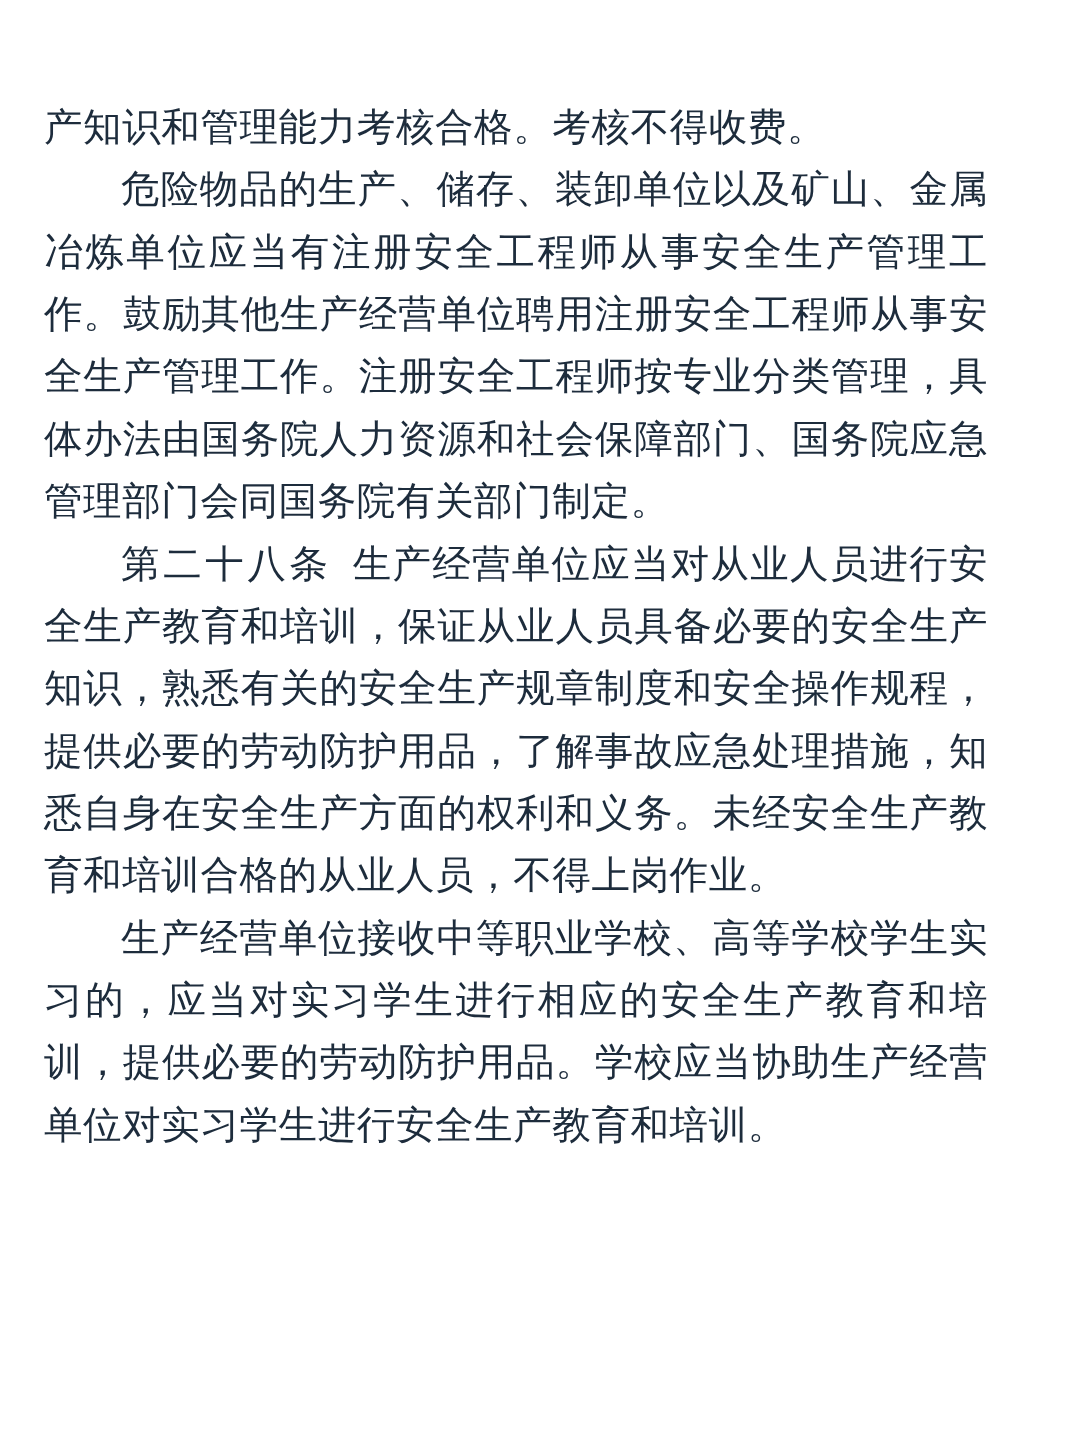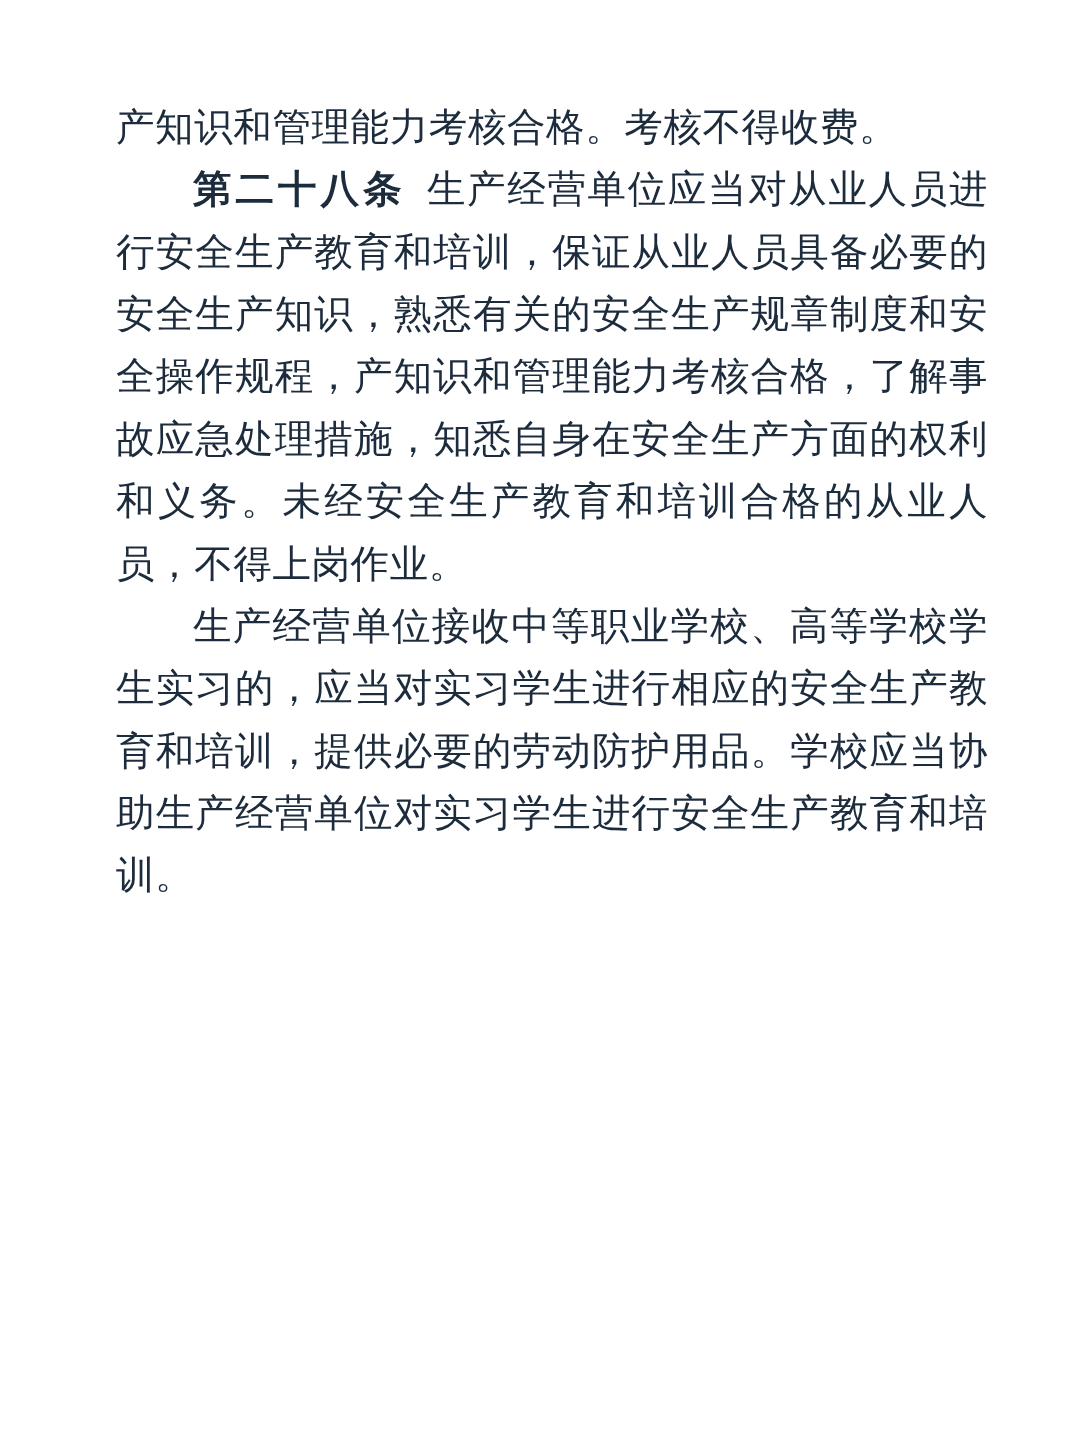--- a/index.html
+++ b/index.html
@@ -13,56 +13,59 @@
     font-family: "DejaVu Serif", "Liberation Serif", serif;
     color: #1b2a3a;
     overflow: hidden;
   }
   .page {
     position: relative;
     width: 1080px;
     height: 1449px;
     background: #ffffff;
     box-sizing: border-box;
-    padding: 96px 92px 0 116px;
+    padding: 96px 92px 0 44px;
   }
   .doc-body {
     font-size: 38.5px;
     line-height: 1.62;
     text-align: justify;
     text-justify: inter-ideograph;
     letter-spacing: 0.6px;
     color: #1d2c3c;
   }
   p.para {
     margin: 0;
     text-indent: 2em;
   }
   p.para.noindent {
     text-indent: 0;
   }
   .article-label {
-    font-weight: bold;
+    font-weight: normal;
     letter-spacing: 3px;
     margin-right: 0.55em;
   }
 </style>
 </head>
 <body>
 
 <div class="page">
   <div class="doc-body">
 
     <p class="para noindent">
       <span>产知识和管理能力考核合格。考核不得收费。</span>
     </p>
 
+    <p class="para">
+      <span>危险物品的生产、储存、装卸单位以及矿山、金属冶炼单位应当有注册安全工程师从事安全生产管理工作。鼓励其他生产经营单位聘用注册安全工程师从事安全生产管理工作。注册安全工程师按专业分类管理，具体办法由国务院人力资源和社会保障部门、国务院应急管理部门会同国务院有关部门制定。</span>
+    </p>
 
     <p class="para">
-      <span class="article-label">第二十八条</span><span>生产经营单位应当对从业人员进行安全生产教育和培训，保证从业人员具备必要的安全生产知识，熟悉有关的安全生产规章制度和安全操作规程，产知识和管理能力考核合格，了解事故应急处理措施，知悉自身在安全生产方面的权利和义务。未经安全生产教育和培训合格的从业人员，不得上岗作业。</span>
+      <span class="article-label">第二十八条</span><span>生产经营单位应当对从业人员进行安全生产教育和培训，保证从业人员具备必要的安全生产知识，熟悉有关的安全生产规章制度和安全操作规程，提供必要的劳动防护用品，了解事故应急处理措施，知悉自身在安全生产方面的权利和义务。未经安全生产教育和培训合格的从业人员，不得上岗作业。</span>
     </p>
 
 
     <p class="para">
       <span>生产经营单位接收中等职业学校、高等学校学生实习的，应当对实习学生进行相应的安全生产教育和培训，提供必要的劳动防护用品。学校应当协助生产经营单位对实习学生进行安全生产教育和培训。</span>
     </p>
 
   </div>
 </div>
 

